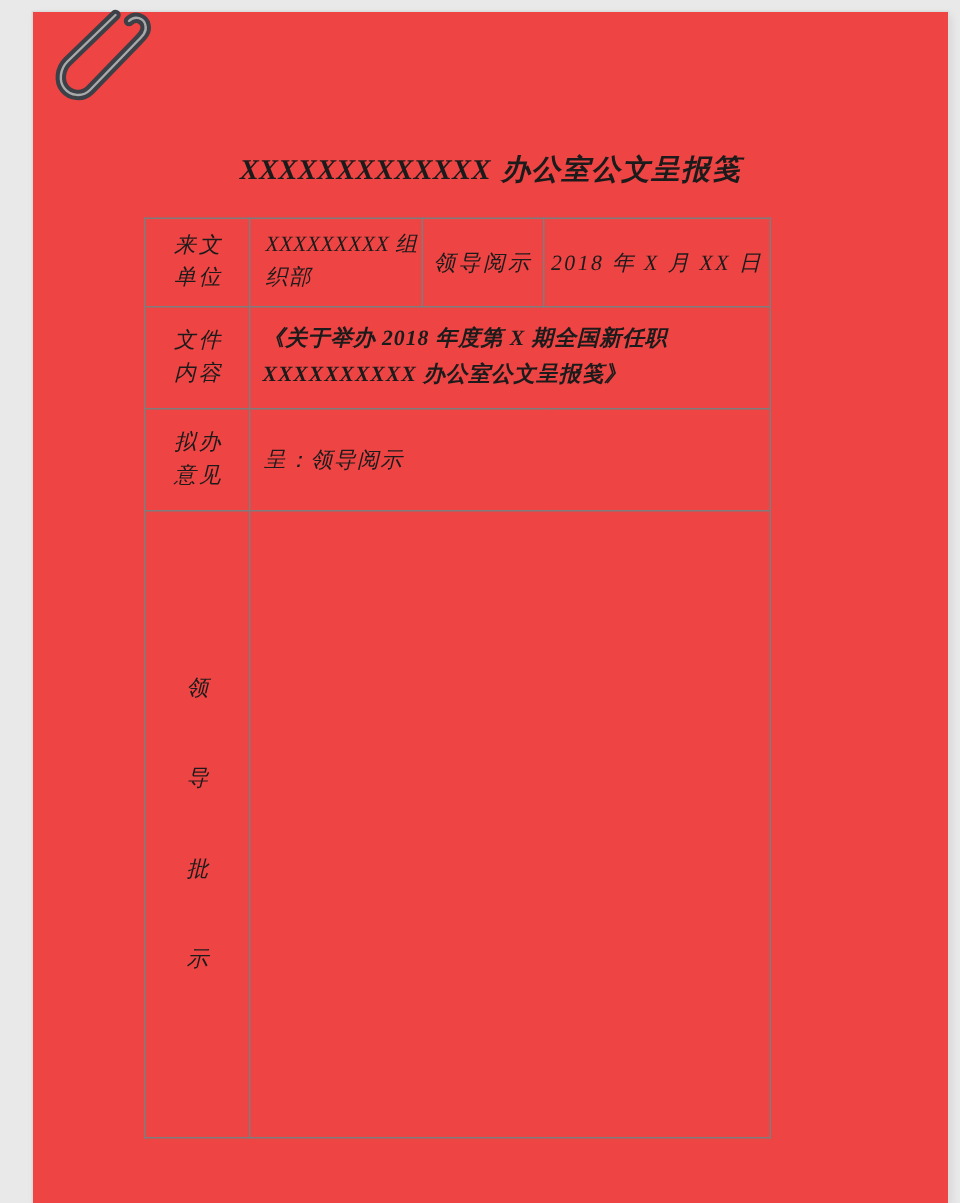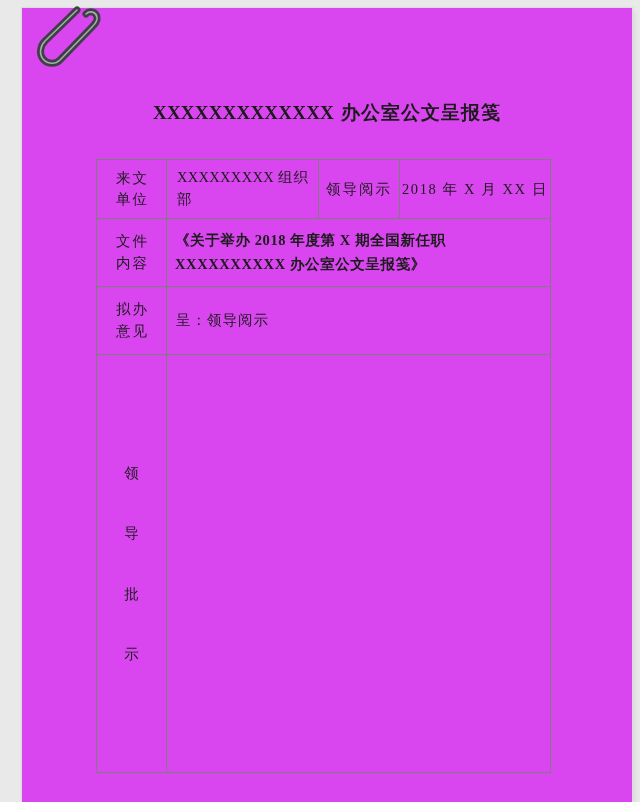--- a/index.html
+++ b/index.html
@@ -15,22 +15,23 @@
     position: relative;
   }
 
   
   #page-sheet {
     position: absolute;
     left: 22px;
     top: 8px;
     width: 610px;
     height: 794px;
-    background: #d946ef;
+    background: #ef4444;
     box-shadow: 0 0 0 1px #dcdcdc, 2px 2px 6px rgba(0,0,0,0.09);
+    font-style: italic;
   }
 
   
   #paperclip {
     position: absolute;
     left: 14px;
     top: -6px;
     width: 72px;
     height: 80px;
     z-index: 6;
@@ -55,22 +56,22 @@
   }
   #doc-title .tcn {
     margin-left: 7px;
     letter-spacing: 1px;
   }
 
   
   #form-table {
     position: absolute;
     left: 74px;
-    top: 151px;
-    width: 455px;
+    top: 137px;
+    width: 418px;
     border-collapse: collapse;
     table-layout: fixed;
   }
   #form-table td {
     border: 1px solid #7d7d7d;
     padding: 0;
     vertical-align: middle;
     color: #1b1b1b;
     font-size: 14.5px;
   }

